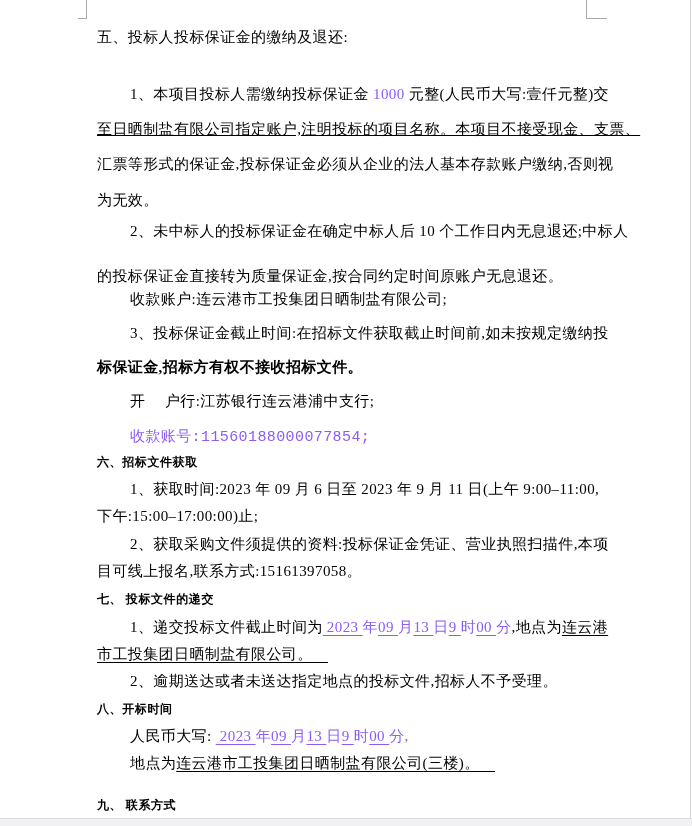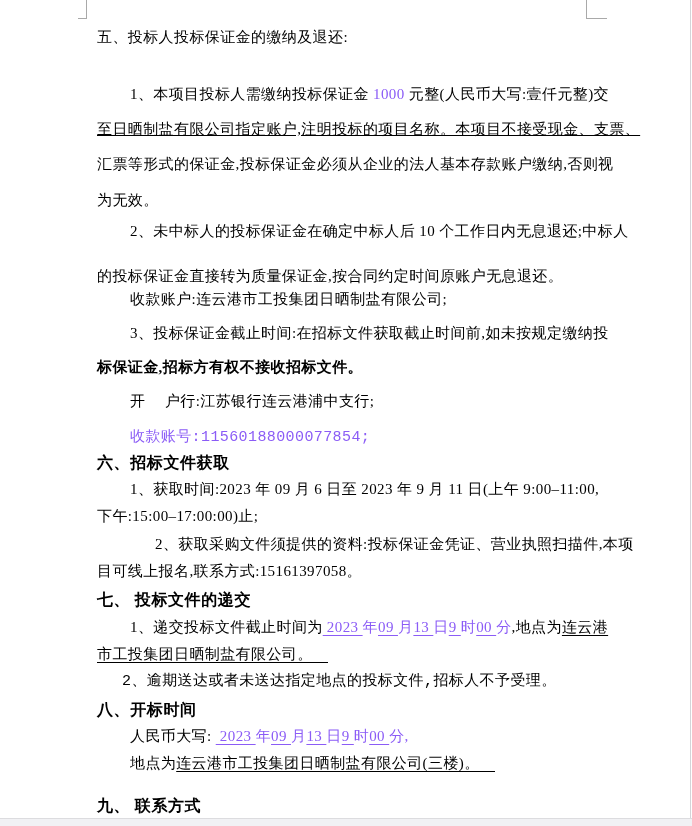--- a/index.html
+++ b/index.html
@@ -4,21 +4,21 @@
 <style>
   html,body{margin:0;padding:0;}
   body{
     width:692px;height:826px;position:relative;background:#ffffff;overflow:hidden;
     font-family:"Liberation Serif","DejaVu Serif",serif;
     font-size:15px;color:#000;
   }
   .line{
     position:absolute;white-space:pre;height:21px;line-height:21px;letter-spacing:0.4px;
   }
-  .line.bold{font-weight:bold;font-size:16px;letter-spacing:0.6px;}
+  .line.bold{font-weight:bold;font-size:12px;letter-spacing:0.6px;}
   .red{color:#8b5cf6;}
   .ul{text-decoration:underline;text-underline-offset:3px;}
   
   .cropmark{position:absolute;}
   .cropmark .v{position:absolute;width:1px;background:#a9a9a9;}
   .cropmark .h{position:absolute;height:1px;background:#a9a9a9;}
   #crop-tl .v{left:86px;top:0;height:19px;}
   #crop-tl .h{left:78px;top:18px;width:9px;}
   #crop-tr .v{left:586px;top:0;height:19px;}
   #crop-tr .h{left:586px;top:18px;width:21px;}
@@ -52,26 +52,26 @@
     <div class="line" style="top: 221px; left: 130px;"><span>2、未中标人的投标保证金在确定中标人后 10 个工作日内无息退还;中标人</span></div>
     <div class="line" style="top: 238px; left: 97px; margin-top: 28px;"><span>的投标保证金直接转为质量保证金,按合同约定时间原账户无息退还。</span></div>
     <div class="line" style="top: 289px; left: 130px;"><span>收款账户:连云港市工投集团日晒制盐有限公司;</span></div>
     <div class="line" style="top: 323px; left: 130px;"><span>3、投标保证金截止时间:在招标文件获取截止时间前,如未按规定缴纳投</span></div>
     <div class="line" style="top: 357px; left: 97px; font-weight: bold;"><span>标保证金,招标方有权不接收招标文件。</span></div>
     <div class="line" style="top: 391px; left: 130px;"><span>开　 户行:江苏银行连云港浦中支行;</span></div>
     <div class="line" style="top: 427px; left: 130px; font-family: Liberation Mono, monospace;"><span class="red">收款账号:11560188000077854;</span></div>
     <div class="line bold" style="top: 452px; left: 97px;"><span>六、招标文件获取</span></div>
     <div class="line" style="top: 479px; left: 130px;"><span>1、获取时间:2023 年 09 月 6 日至 2023 年 9 月 11 日(上午 9:00–11:00,</span></div>
     <div class="line" style="top: 506px; left: 97px;"><span>下午:15:00–17:00:00)止;</span></div>
-    <div class="line" style="top: 534px; left: 130px; margin-left: 25px;"><span>2、获取采购文件须提供的资料:投标保证金凭证、营业执照扫描件,本项</span></div>
+    <div class="line" style="top: 534px; left: 130px;"><span>2、获取采购文件须提供的资料:投标保证金凭证、营业执照扫描件,本项</span></div>
     <div class="line" style="top: 561px; left: 97px;"><span>目可线上报名,联系方式:15161397058。</span></div>
     <div class="line bold" style="top: 589px; left: 97px;"><span>七、 投标文件的递交</span></div>
     <div class="line" style="top: 617px; left: 130px;"><span>1、递交投标文件截止时间为</span><span class="red ul"> 2023 </span><span class="red">年</span><span class="red ul">09 </span><span class="red">月</span><span class="red ul">13 </span><span class="red">日</span><span class="red ul">9 </span><span class="red">时</span><span class="red ul">00 </span><span class="red">分</span><span>,地点为</span><span class="ul">连云港</span></div>
     <div class="line" style="top: 644px; left: 97px;"><span class="ul">市工投集团日晒制盐有限公司。　</span></div>
-    <div class="line" style="top: 671px; left: 122px; font-family: Liberation Mono, monospace;"><span>2、逾期送达或者未送达指定地点的投标文件,招标人不予受理。</span></div>
+    <div class="line" style="top: 671px; left: 130px;"><span>2、逾期送达或者未送达指定地点的投标文件,招标人不予受理。</span></div>
     <div class="line bold" style="top: 699px; left: 97px;"><span>八、开标时间</span></div>
     <div class="line" style="top: 726px; left: 130px;"><span>人民币大写: </span><span class="red ul"> 2023 </span><span class="red">年</span><span class="red ul">09 </span><span class="red">月</span><span class="red ul">13 </span><span class="red">日</span><span class="red ul">9 </span><span class="red">时</span><span class="red ul">00 </span><span class="red">分</span><span class="red">,</span></div>
     <div class="line" style="top: 753px; left: 130px;"><span>地点为</span><span class="ul">连云港市工投集团日晒制盐有限公司(三楼)。　</span></div>
     <div class="line bold" style="top: 795px; left: 97px;"><span>九、 联系方式</span></div>
   </div>
 
 <div id="right-edge"></div>
 <div id="bottom-bar"></div>
 
 </body></html>

